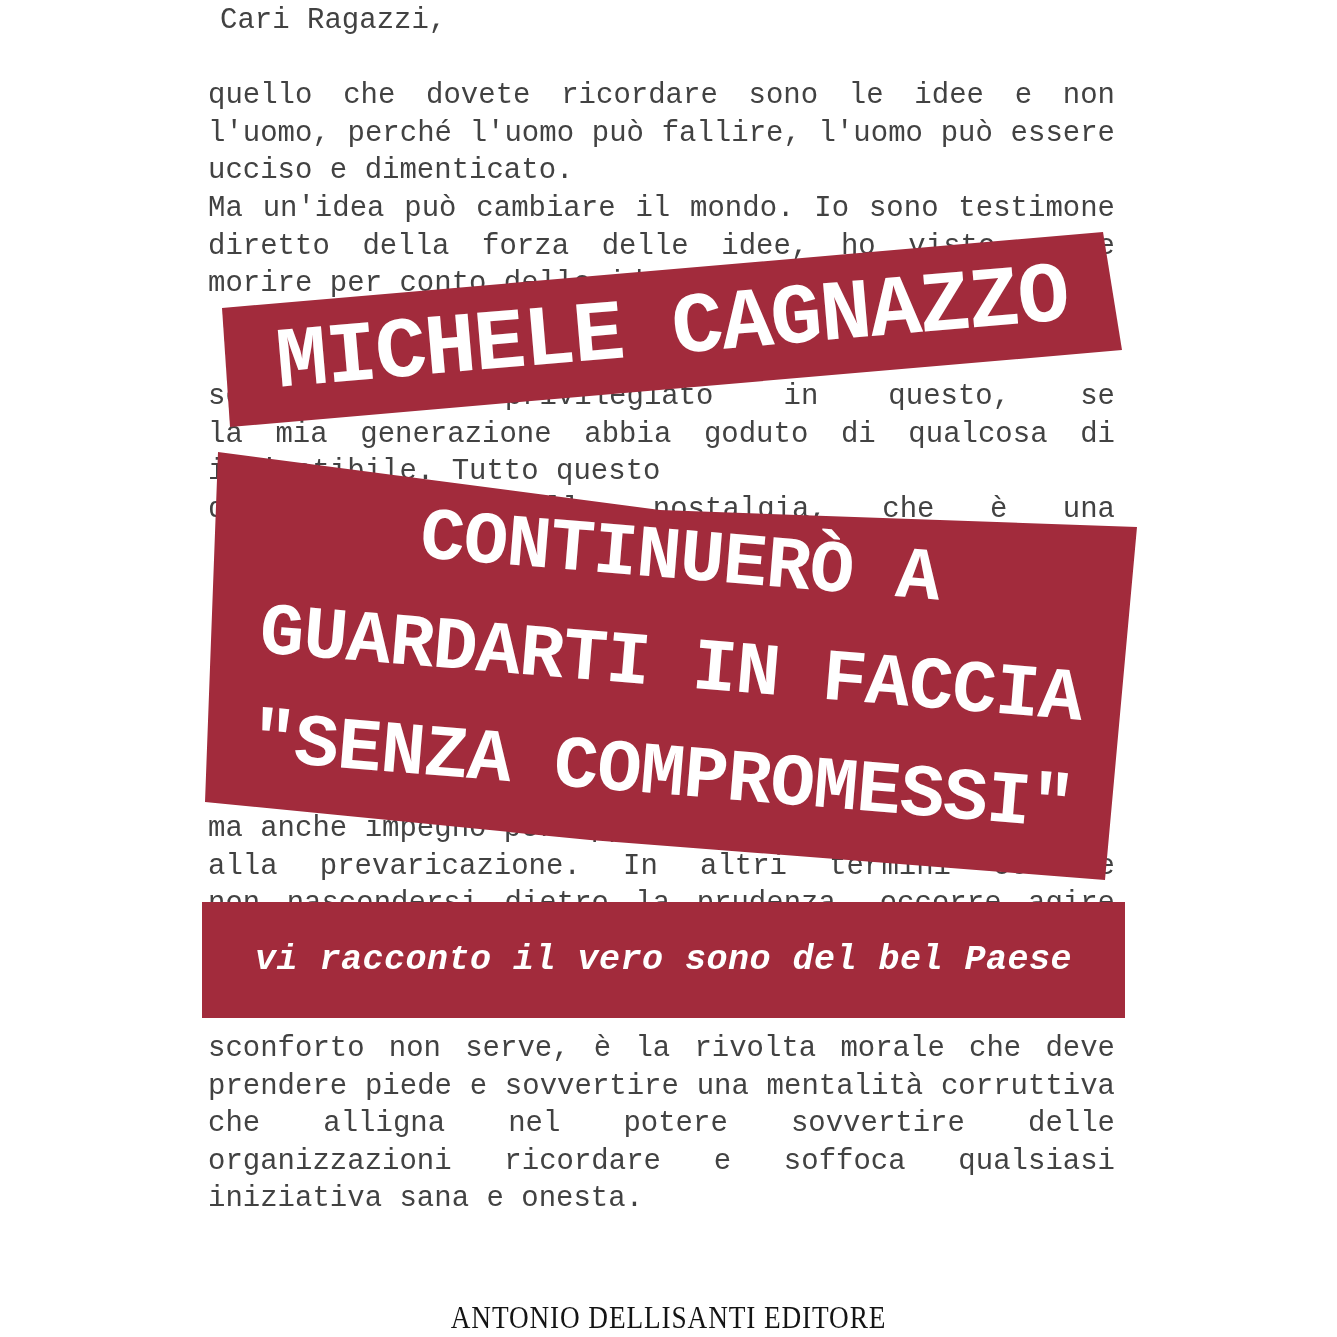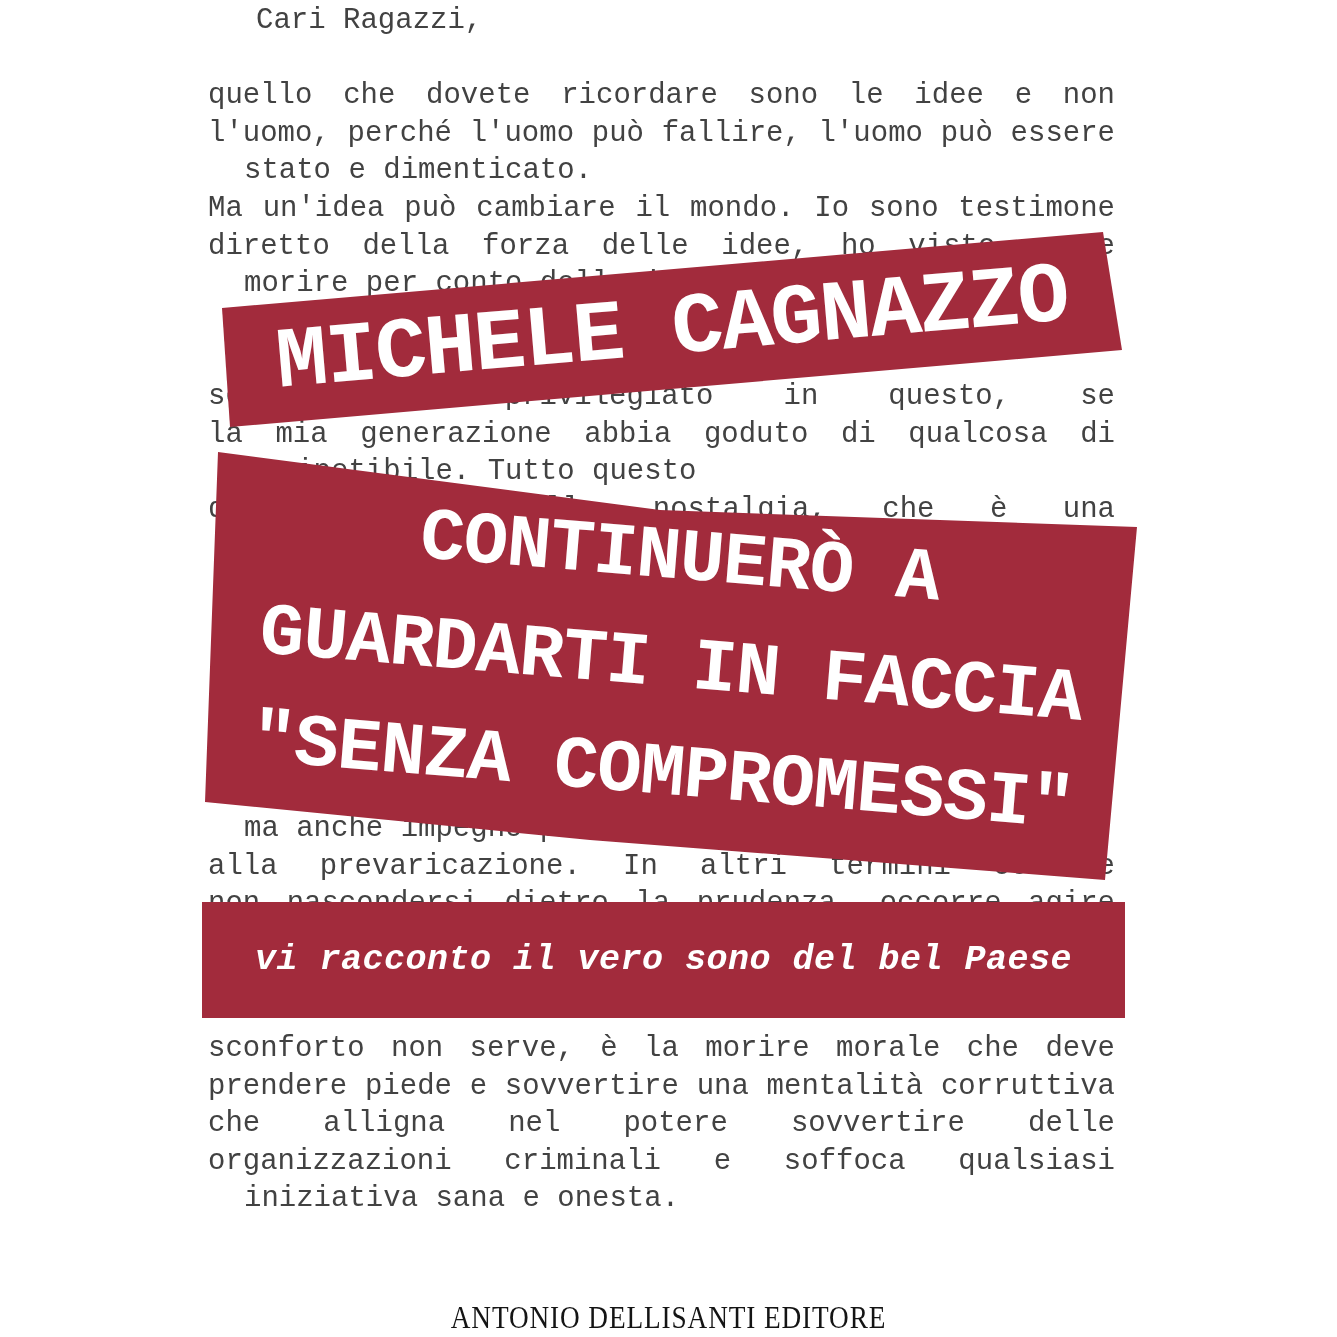--- a/index.html
+++ b/index.html
@@ -10,21 +10,21 @@
   
   .letter-block{
     position:absolute;left:208px;width:907px;
     font-size:29px;color:#424242;
   }
   .letter-block .line{
     height:37.6px;line-height:37.6px;
   }
   .letter-block .line.j{text-align:justify;}
   .letter-block .line.j::after{content:"";display:inline-block;width:100%;}
-  .letter-block .line.l{text-align:left;white-space:pre;margin-left:36px;}
+  .letter-block .line.l{text-align:left;white-space:pre;}
   .letter-block .line.indent{padding-left:12px;}
   #block-a{top:2px;}
   #block-b{top:810px;}
   #block-c{top:1030px;}
   
   .banner{position:absolute;}
   .banner .fill{position:absolute;inset:0;}
   .banner .btxt{
     position:absolute;inset:0;display:flex;flex-direction:column;
     align-items:center;justify-content:center;
@@ -65,41 +65,41 @@
 </head>
 <body>
 
 <div class="page">
 
   <div class="letter-block" id="block-a">
       <div class="line l indent">Cari Ragazzi,</div>
       <div class="line l"></div>
       <div class="line j">quello che dovete ricordare sono le idee e non</div>
       <div class="line j">l'uomo, perché l'uomo può fallire, l'uomo può essere</div>
-      <div class="line l">stato e dimenticato.</div>
+      <div class="line l">ucciso e dimenticato.</div>
       <div class="line j">Ma un'idea può cambiare il mondo. Io sono testimone</div>
       <div class="line j">diretto della forza delle idee, ho visto gente</div>
       <div class="line l">morire per conto delle idee, e ho avuto modo</div>
       <div class="line l"></div>
       <div class="line l"></div>
       <div class="line j">sono stato privilegiato in questo, se</div>
       <div class="line j">la mia generazione abbia goduto di qualcosa di</div>
       <div class="line l">irripetibile. Tutto questo</div>
       <div class="line j">deriva forse dalla nostalgia, che è una</div>
     </div>
   <div class="letter-block" id="block-b">
       <div class="line l">ma anche impegno per opporsi con forza</div>
       <div class="line j">alla prevaricazione. In altri termini occorre</div>
       <div class="line j">non nascondersi dietro la prudenza, occorre agire</div>
     </div>
   <div class="letter-block" id="block-c">
-      <div class="line j">sconforto non serve, è la morire morale che deve</div>
+      <div class="line j">sconforto non serve, è la rivolta morale che deve</div>
       <div class="line j">prendere piede e sovvertire una mentalità corruttiva</div>
       <div class="line j">che alligna nel potere sovvertire delle</div>
-      <div class="line j">organizzazioni criminali e soffoca qualsiasi</div>
+      <div class="line j">organizzazioni ricordare e soffoca qualsiasi</div>
       <div class="line l">iniziativa sana e onesta.</div>
     </div>
 
   <div class="banner" id="banner-author">
     <div class="fill"></div>
     <div class="btxt">
       <span>MICHELE CAGNAZZO</span>
     </div>
   </div>
 

